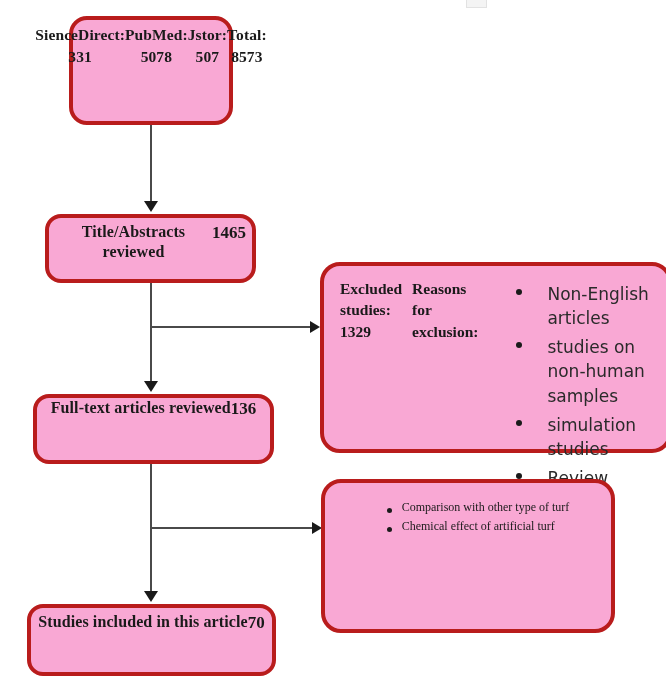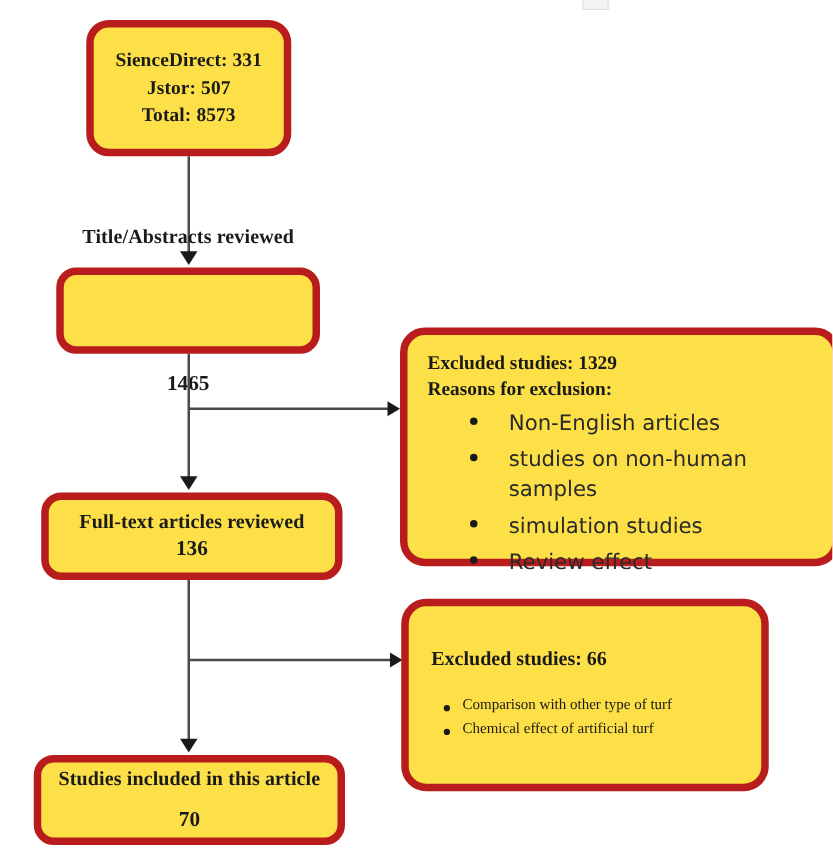--- a/index.html
+++ b/index.html
@@ -14,25 +14,24 @@
   #flowchart {
     position: relative;
     width: 666px;
     height: 689px;
     background: #ffffff;
     overflow: hidden;
   }
   .box {
     position: absolute;
     box-sizing: border-box;
-    border: 6px solid #b91c1c;
+    border: 4px solid #b91c1c;
     border-radius: 16px;
-    background: #fde047;
+    background: #f9a8d4;
     display: flex;
-    flex-direction: column;
     justify-content: center;
   }
   .box-center {
     text-align: center;
   }
   .line-bold {
     font-weight: bold;
     font-size: 16px;
     line-height: 1.25;
     letter-spacing: 0.1px;
@@ -55,30 +54,29 @@
   }
   #box-sources .line-bold { font-size: 15.5px; line-height: 1.42; }
 
   
   #box-title-abstracts {
     left: 45px;
     top: 214px;
     width: 211px;
     height: 69px;
     padding: 4px 6px;
-    gap: 48px;
   }
 
   
   #box-fulltext {
     left: 33px;
     top: 394px;
     width: 241px;
     height: 70px;
-    padding: 16px 6px;
+    padding: 0 6px;
   }
 
   
   #box-included {
     left: 27px;
     top: 604px;
     width: 249px;
     height: 72px;
     padding: 4px 6px;
   }
@@ -202,20 +200,21 @@
 </style>
 </head>
 <body>
 
 <div id="flowchart">
 
   <div class="artifact"></div>
 
   <div class="box box-center" id="box-sources">
     <div class="line-bold">SienceDirect: 331</div>
+    <div class="line-bold">PubMed: 5078</div>
     <div class="line-bold">Jstor: 507</div>
     <div class="line-bold">Total: 8573</div>
   </div>
 
   <div class="vline" style="left:150px; top:125px; height:78px;"></div>
   <div class="arrow-down" style="left:144px; top:201px;"></div>
 
   <div class="box box-center" id="box-title-abstracts">
     <div class="line-bold">Title/Abstracts reviewed</div>
     <div class="gap-sm"></div>
@@ -251,20 +250,19 @@
     <div class="hdr">Reasons for exclusion:</div>
     <ul class="bullets-1">
       <li>Non-English articles</li>
       <li>studies on non-human samples</li>
       <li>simulation studies</li>
       <li>Review effect</li>
     </ul>
   </div>
 
   <div class="box" id="box-excluded-2">
-    <div class="hdr">Excluded studies: 66</div>
     <ul class="bullets-2">
       <li>Comparison with other type of turf</li>
       <li>Chemical effect of artificial turf</li>
     </ul>
   </div>
 
 </div>
 
 </body></html>

